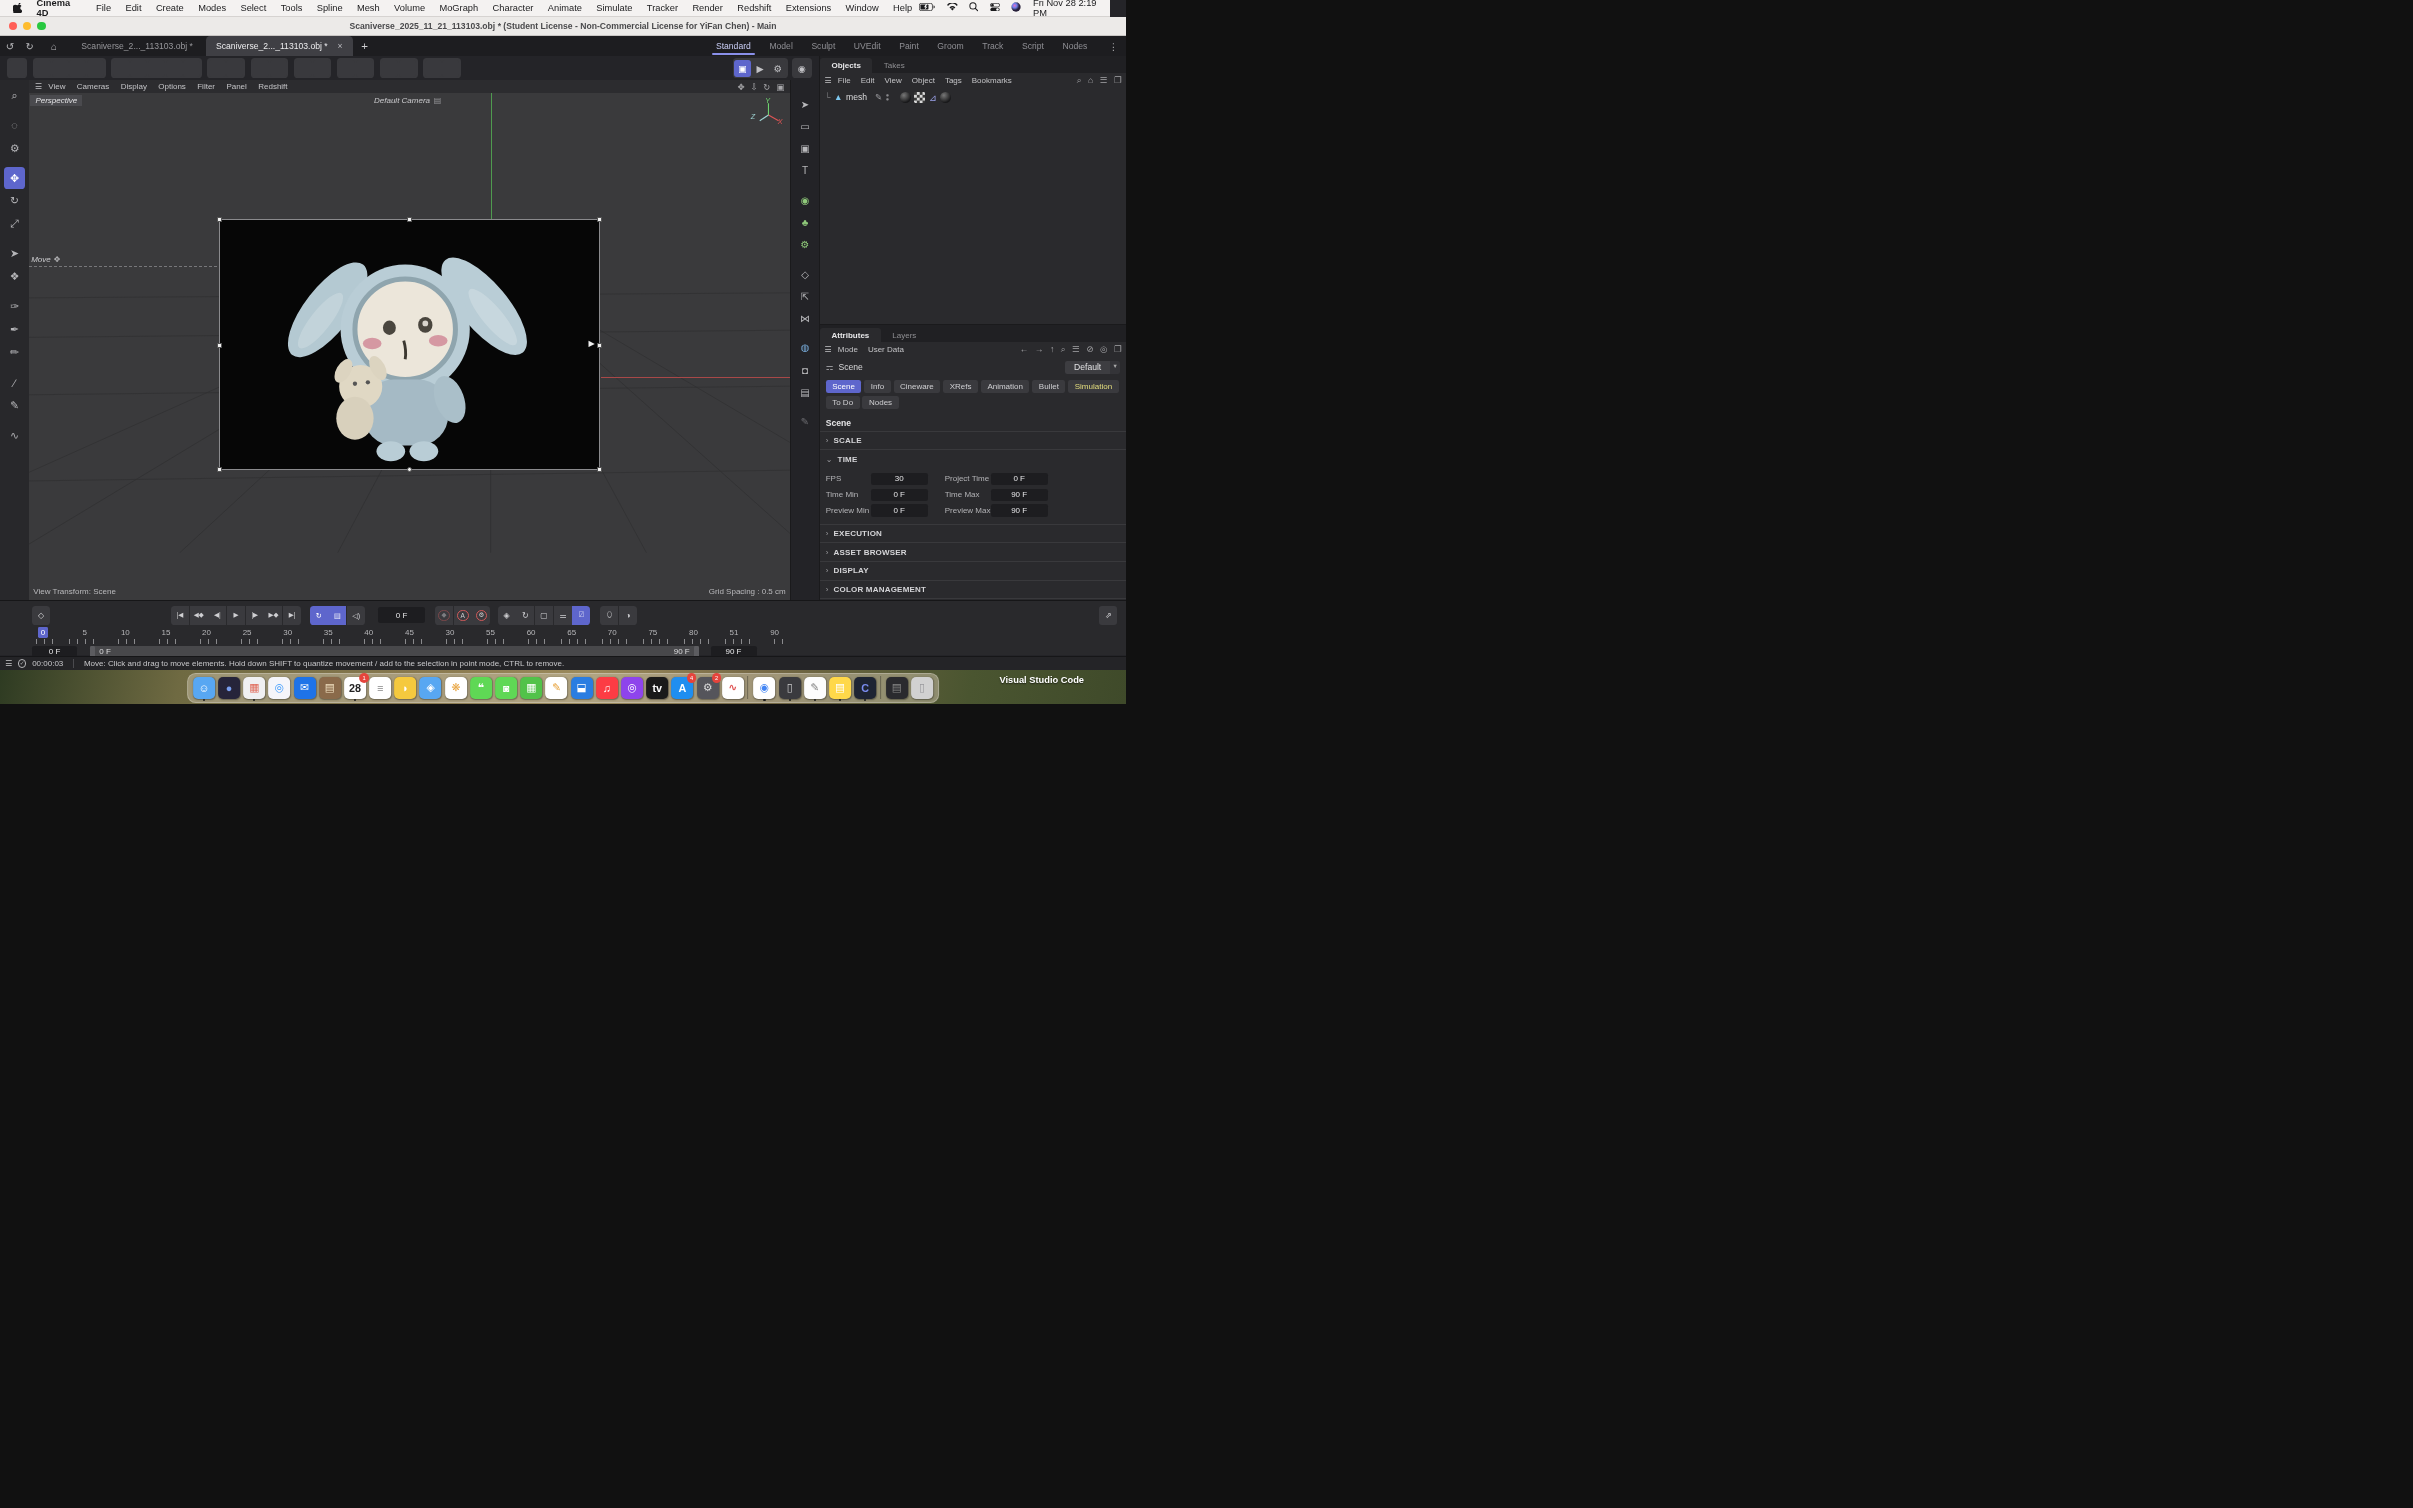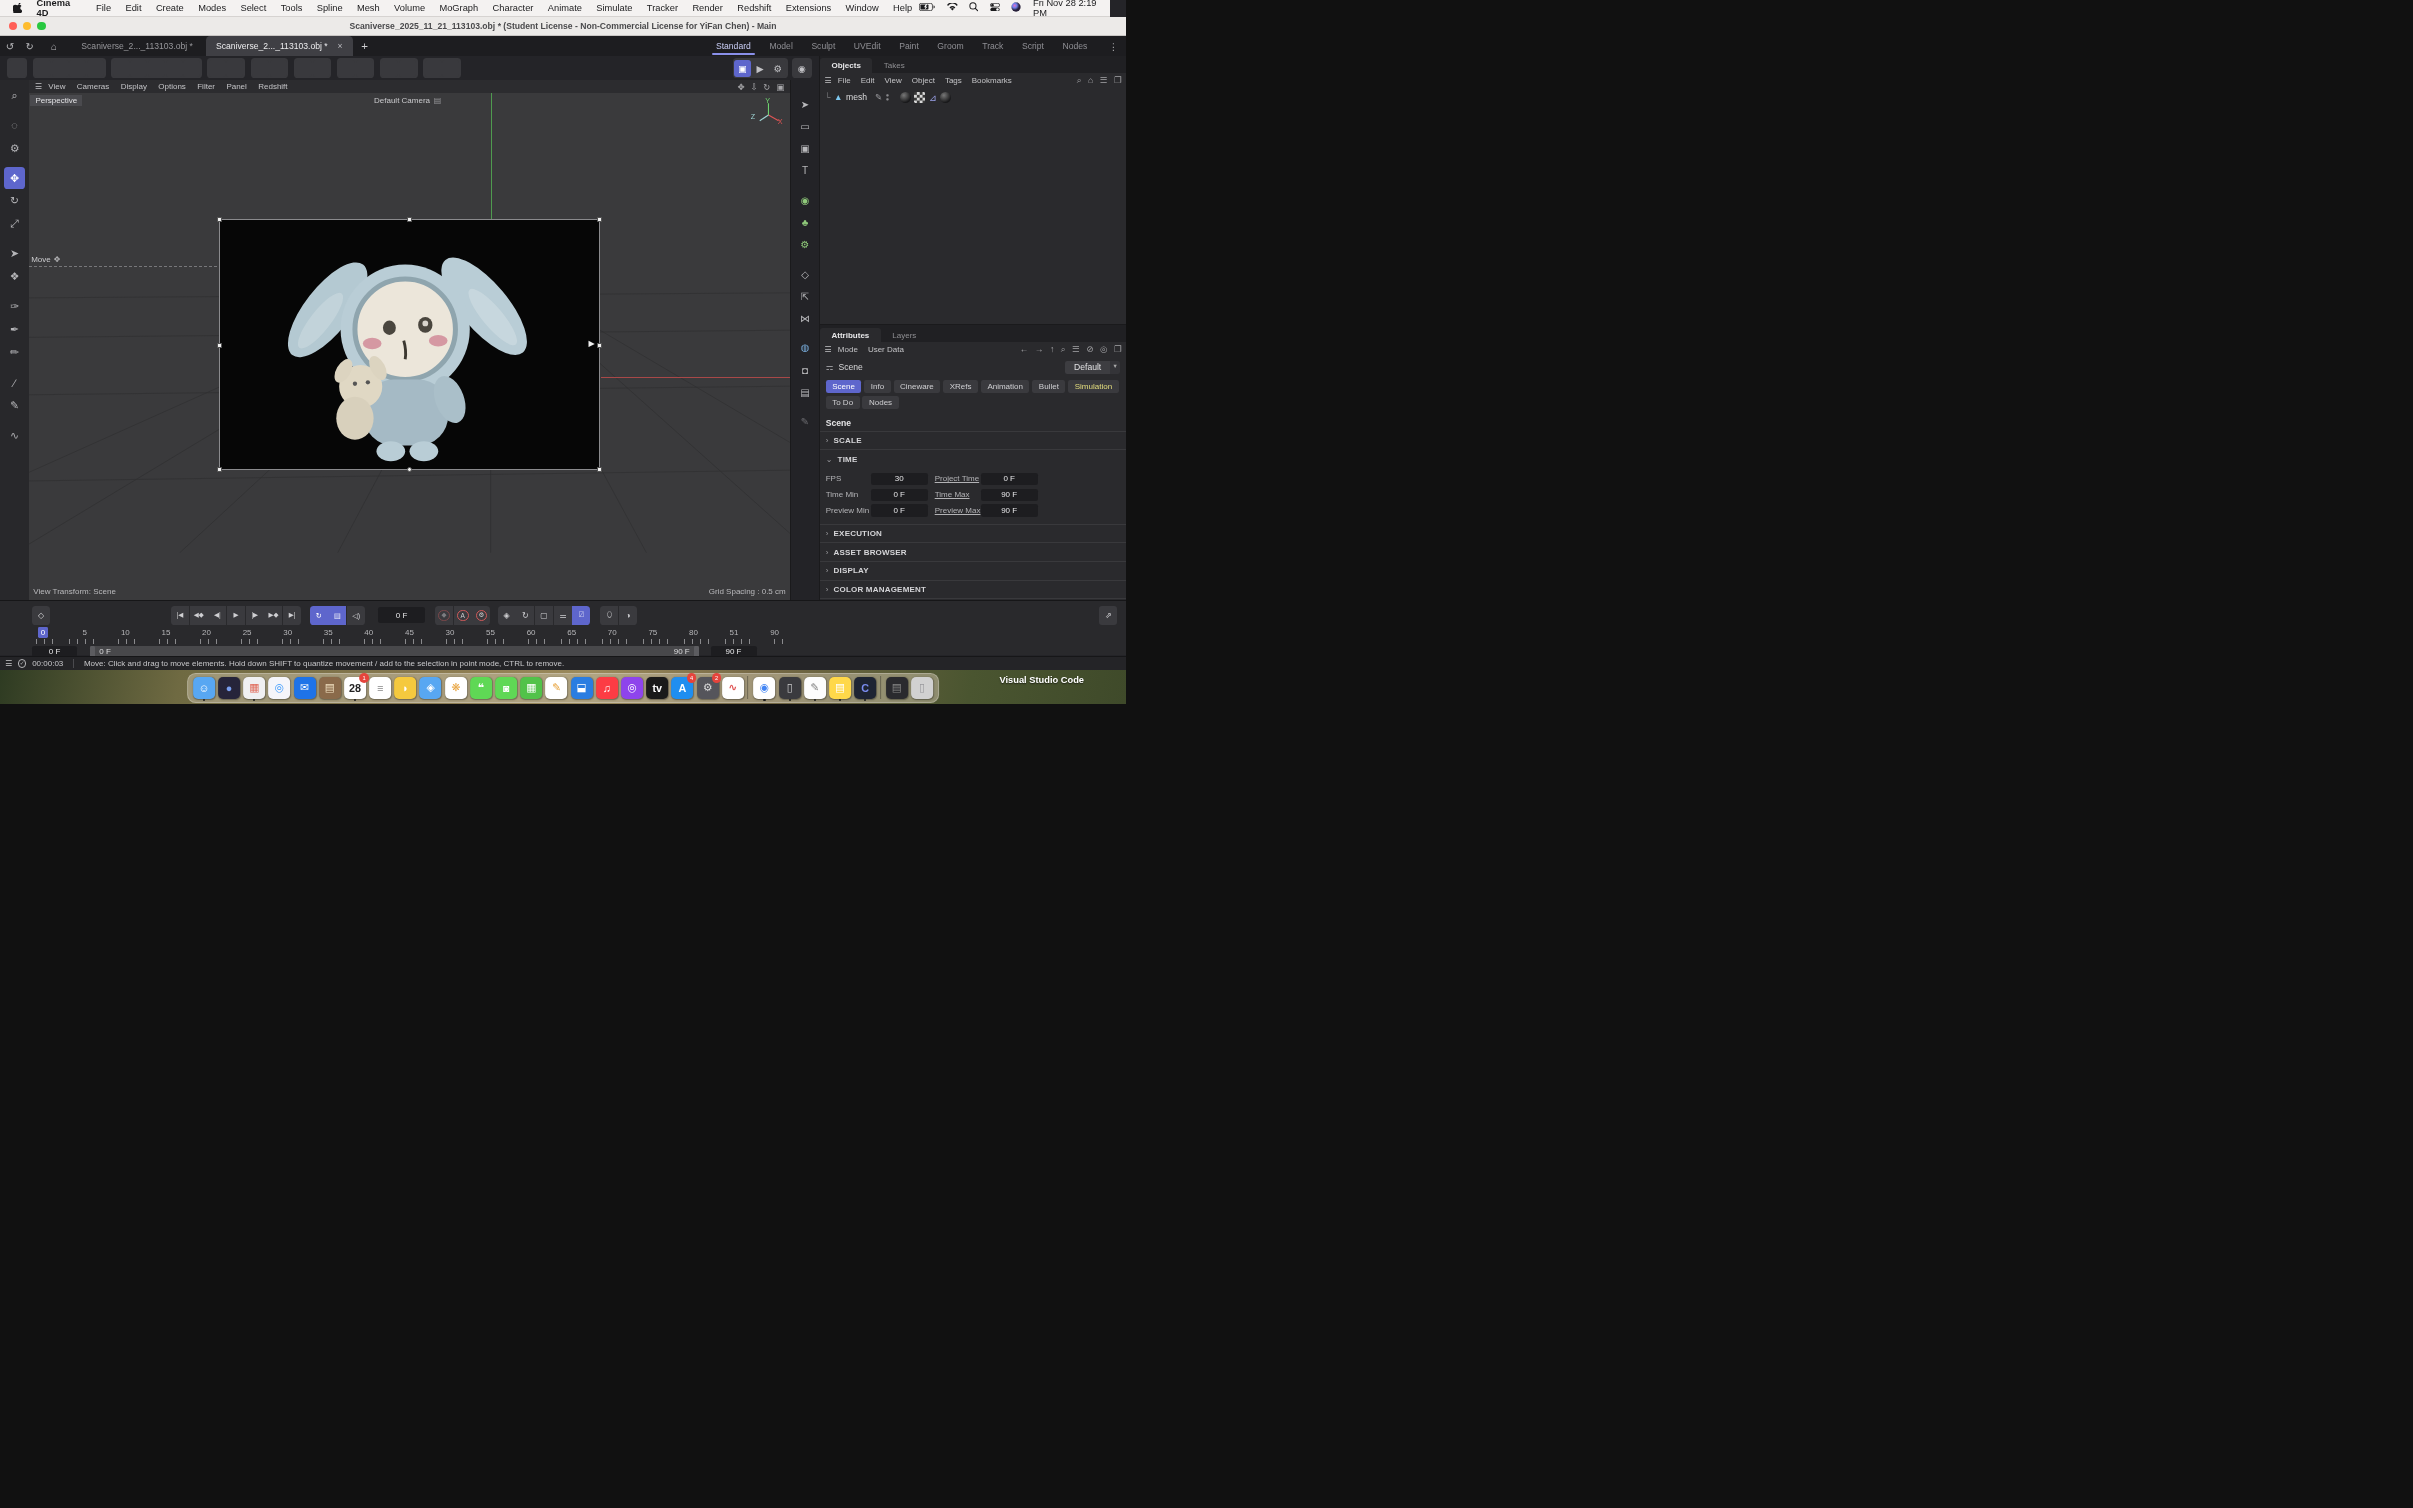--- a/index.html
+++ b/index.html
@@ -61,21 +61,21 @@
     font-size:10.8px;color:#b5b5b8;margin-bottom:1.4px;}
   .ltool.active{background:var(--accent);color:#fff;}
   .gap{margin-top:7.2px;}
 
   
   .viewport{position:absolute;top:80px;left:29px;width:761px;bottom:104px;background:#3a3a3c;}
   .vpmenu{height:13px;background:#2c2c2f;display:flex;align-items:center;gap:1.4px;
     padding:0 5.7px;font-size:8px;color:#c3c3c6;}
   .vpmenu .mi{padding:0 5.7px;}
   .vpmenu .right{margin-left:auto;display:flex;gap:5.7px;color:#a8a8ab;font-size:8.6px;}
-  .vpcanvas{position:absolute;top:13px;left:0;right:0;bottom:18px;overflow:hidden;background:#3a3a3c;}
+  .vpcanvas{position:absolute;top:13px;left:0;right:0;bottom:18px;overflow:hidden;background:#3a3a3c;font-style:italic;}
   .vpstatus{position:absolute;left:0;right:0;bottom:0;height:18px;display:flex;align-items:center;
     padding:0 4.3px;color:#b9b9bc;font-size:8px;background:#3a3a3c;}
   .chip{background:#4a4a4e;color:#e2e2e4;padding:0.7px 5px;display:inline-block;}
   .camlabel{position:absolute;top:2.9px;left:345px;color:#cacacd;display:flex;gap:3.6px;align-items:center;}
   .movelabel{position:absolute;top:162px;left:2.2px;color:#cccccf;display:flex;gap:2.9px;}
   .dashline{position:absolute;top:173px;left:0;width:188px;border-top:0.7px dashed #77777a;}
   .yaxis{position:absolute;left:462px;top:0;width:0.7px;height:126px;background:#4f9a4f;}
   .xaxis{position:absolute;left:572px;top:284px;right:0;height:0.7px;background:#a84848;}
   .plane{position:absolute;left:190px;top:126px;width:381px;height:251px;background:#060606;
     border:0.7px solid #8a8a8d;}
@@ -111,21 +111,21 @@
   .modetabs{display:flex;flex-wrap:wrap;gap:2.9px;padding:1.4px 5.7px 4.3px;}
   .mtab{background:#3a3a3e;border-radius:2.2px;padding:2.2px 6.5px;color:#cfcfd2;}
   .mtab.active{background:var(--accent);color:#fff;}
   .attr-heading{font-weight:bold;color:#e4e4e6;font-size:8.6px;padding:4.3px 5.7px 2.9px;}
   .section{border-top:0.7px solid #39393c;padding:4.3px 5.7px;display:flex;gap:5px;color:#d5d5d8;
     font-weight:bold;letter-spacing:0.2px;}
   .section .chev{color:#9a9a9e;font-weight:normal;}
   .fields{padding:1.4px 5.7px 7.2px;}
   .frow{display:flex;align-items:center;margin-top:3.6px;}
   .flabel{width:45px;color:#b3b3b6;}
-  .flabel2{width:46px;color:#b3b3b6;margin-left:7px;text-decoration:underline;}
+  .flabel2{width:46px;color:#b3b3b6;margin-left:17px;}
   .fval{width:57px;height:12.2px;background:var(--well);border-radius:2.2px;color:#e5e5e7;
     display:flex;align-items:center;justify-content:center;}
 
   
   .timeline{position:absolute;left:0;right:0;bottom:49px;height:55px;background:#29292c;
     border-top:0.7px solid #161618;}
   .trow{position:absolute;top:4.3px;left:0;right:0;height:20px;display:flex;align-items:center;}
   .tlbtn{width:18px;height:18.7px;background:#3a3a3e;display:flex;align-items:center;justify-content:center;
     color:#cfcfd2;font-size:8px;}
   .tlgroup{display:flex;gap:0.7px;border-radius:3.6px;overflow:hidden;}

